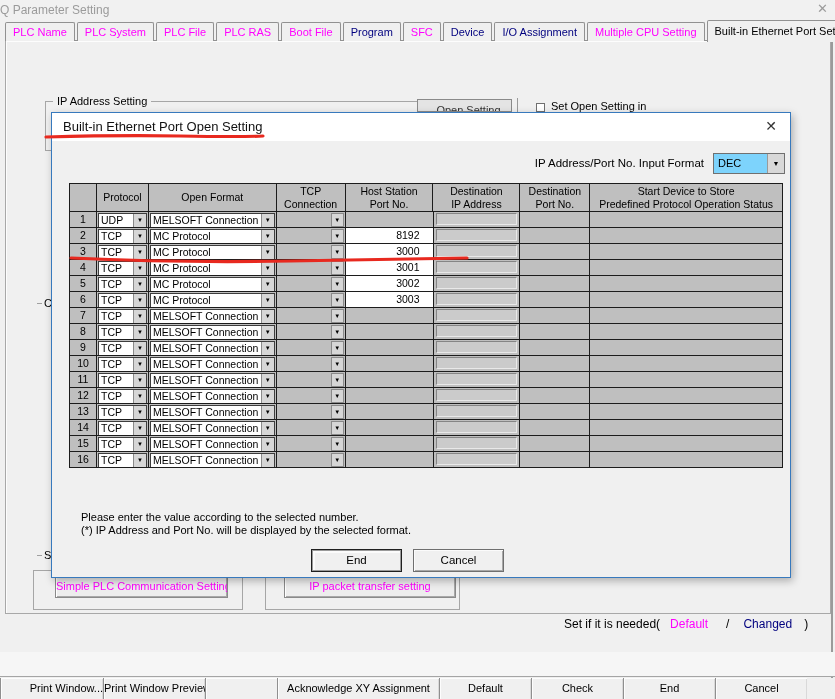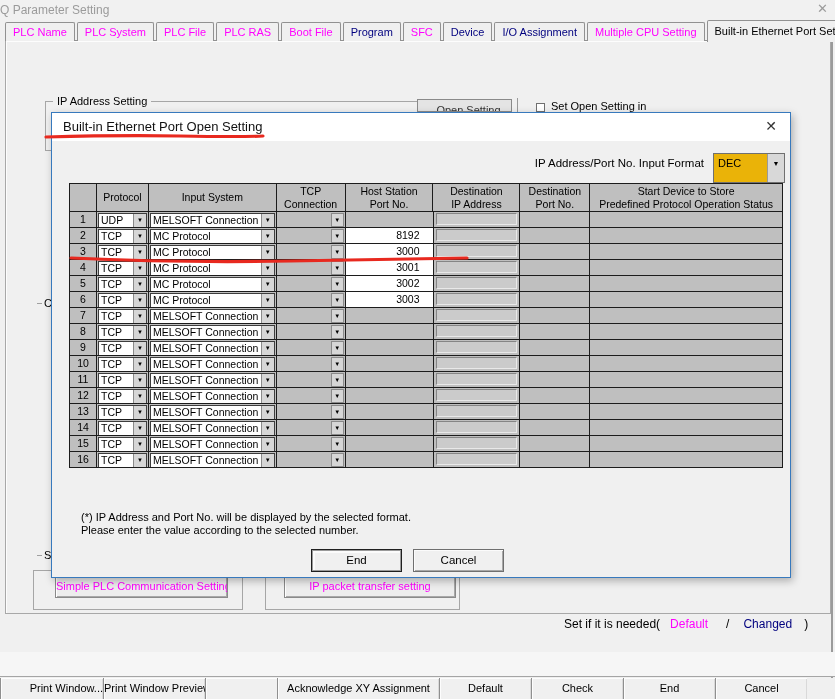--- a/index.html
+++ b/index.html
@@ -54,21 +54,21 @@
           border-left:1px solid #8f8f8f; box-shadow:inset 1px 1px 0 #fdfdfd, inset -1px 0 0 #d9d9d9; white-space:nowrap; overflow:hidden; }
   .bspacer { height:21px; border-left:1px solid #8f8f8f; box-shadow:inset 1px 1px 0 #fdfdfd; }
 
   
   .dialog { position:absolute; left:51px; top:112px; width:740px; height:466px; background:#f0f0f0;
             border:1px solid #3779bd; box-shadow:2px 3px 8px rgba(0,0,0,0.28); z-index:5; }
   .dlg-titlebar { position:absolute; left:0; top:0; width:100%; height:28px; background:#ffffff; }
   .dlg-title { position:absolute; left:11px; top:6px; font-size:13px; color:#111; }
   .dlg-close { position:absolute; right:13px; top:5px; font-size:14px; color:#333; font-weight:300; }
   .fmt-label { position:absolute; right:86px; top:44px; font-size:11.5px; }
-  .fmt-combo { position:absolute; left:661px; top:40px; width:72px; height:30px; background:#eab308; border:1px solid #707070; display:flex; }
+  .fmt-combo { position:absolute; left:661px; top:40px; width:72px; height:21px; background:#7dd3fc; border:1px solid #707070; display:flex; }
   .fmt-combo .cfield { flex:1; font-size:11px; line-height:19px; padding-left:4px; }
   .fmt-combo .carrow { width:17px; background:#d8d8d8; border-left:1px solid #9a9a9a; text-align:center; font-size:7px; line-height:19px; color:#000; }
 
   
   .ptable { position:absolute; left:17px; top:70px; width:714px; border-top:1px solid #1c1c1c; border-left:1px solid #1c1c1c; background:#bfbfbf; }
   .hrow, .trow { display:flex; }
   .cell { border-right:1px solid #1c1c1c; border-bottom:1px solid #1c1c1c; overflow:hidden; }
   .hrow .cell { height:28px; background:#bfbfbf; display:flex; align-items:center; justify-content:center;
                 font-size:10.5px; line-height:1.18; text-align:center; white-space:pre-line; }
   .trow .cell { height:16px; background:#bfbfbf; }
@@ -159,21 +159,21 @@
   <div class="fmt-label">IP Address/Port No. Input Format</div>
   <div class="fmt-combo">
     <span class="cfield">DEC</span>
     <span class="carrow">▼</span>
   </div>
 
   <div class="ptable" id="ptable">
       <div class="hrow">
         <div class="cell w0"></div>
         <div class="cell w1">Protocol</div>
-        <div class="cell w2">Input System</div>
+        <div class="cell w2">Open Format</div>
         <div class="cell w3">TCP Connection</div>
         <div class="cell w4">Host Station
 Port No.</div>
         <div class="cell w5">Destination
 IP Address</div>
         <div class="cell w6">Destination
 Port No.</div>
         <div class="cell w7">Start Device to Store
 Predefined Protocol Operation Status</div>
       </div>
@@ -557,22 +557,22 @@
         <div class="cell w4 c-host"></div>
         <div class="cell w5">
           <div class="inset"></div>
         </div>
         <div class="cell w6"></div>
         <div class="cell w7"></div>
       </div>
     </div>
 
   <div class="note">
+    <div>Please enter the value according to the selected number.</div>
     <div>(*) IP Address and Port No. will be displayed by the selected format.</div>
-    <div>Please enter the value according to the selected number.</div>
   </div>
   <div class="dlg-btn btn-end">End</div>
   <div class="dlg-btn btn-cancel">Cancel</div>
 </div>
 
 <svg class="annot" viewBox="0 0 835 699" xmlns="http://www.w3.org/2000/svg">
   <path id="annot-title" d="M46,137 Q 120,135 180,136 T 263,136" fill="none" stroke-width="3.2" stroke-linecap="round" stroke="#e8291f"></path>
   <path id="annot-row3" d="M71,258 Q 180,263 290,261 T 467,258" fill="none" stroke-width="3.2" stroke-linecap="round" stroke="#e8291f"></path>
 </svg>
 

